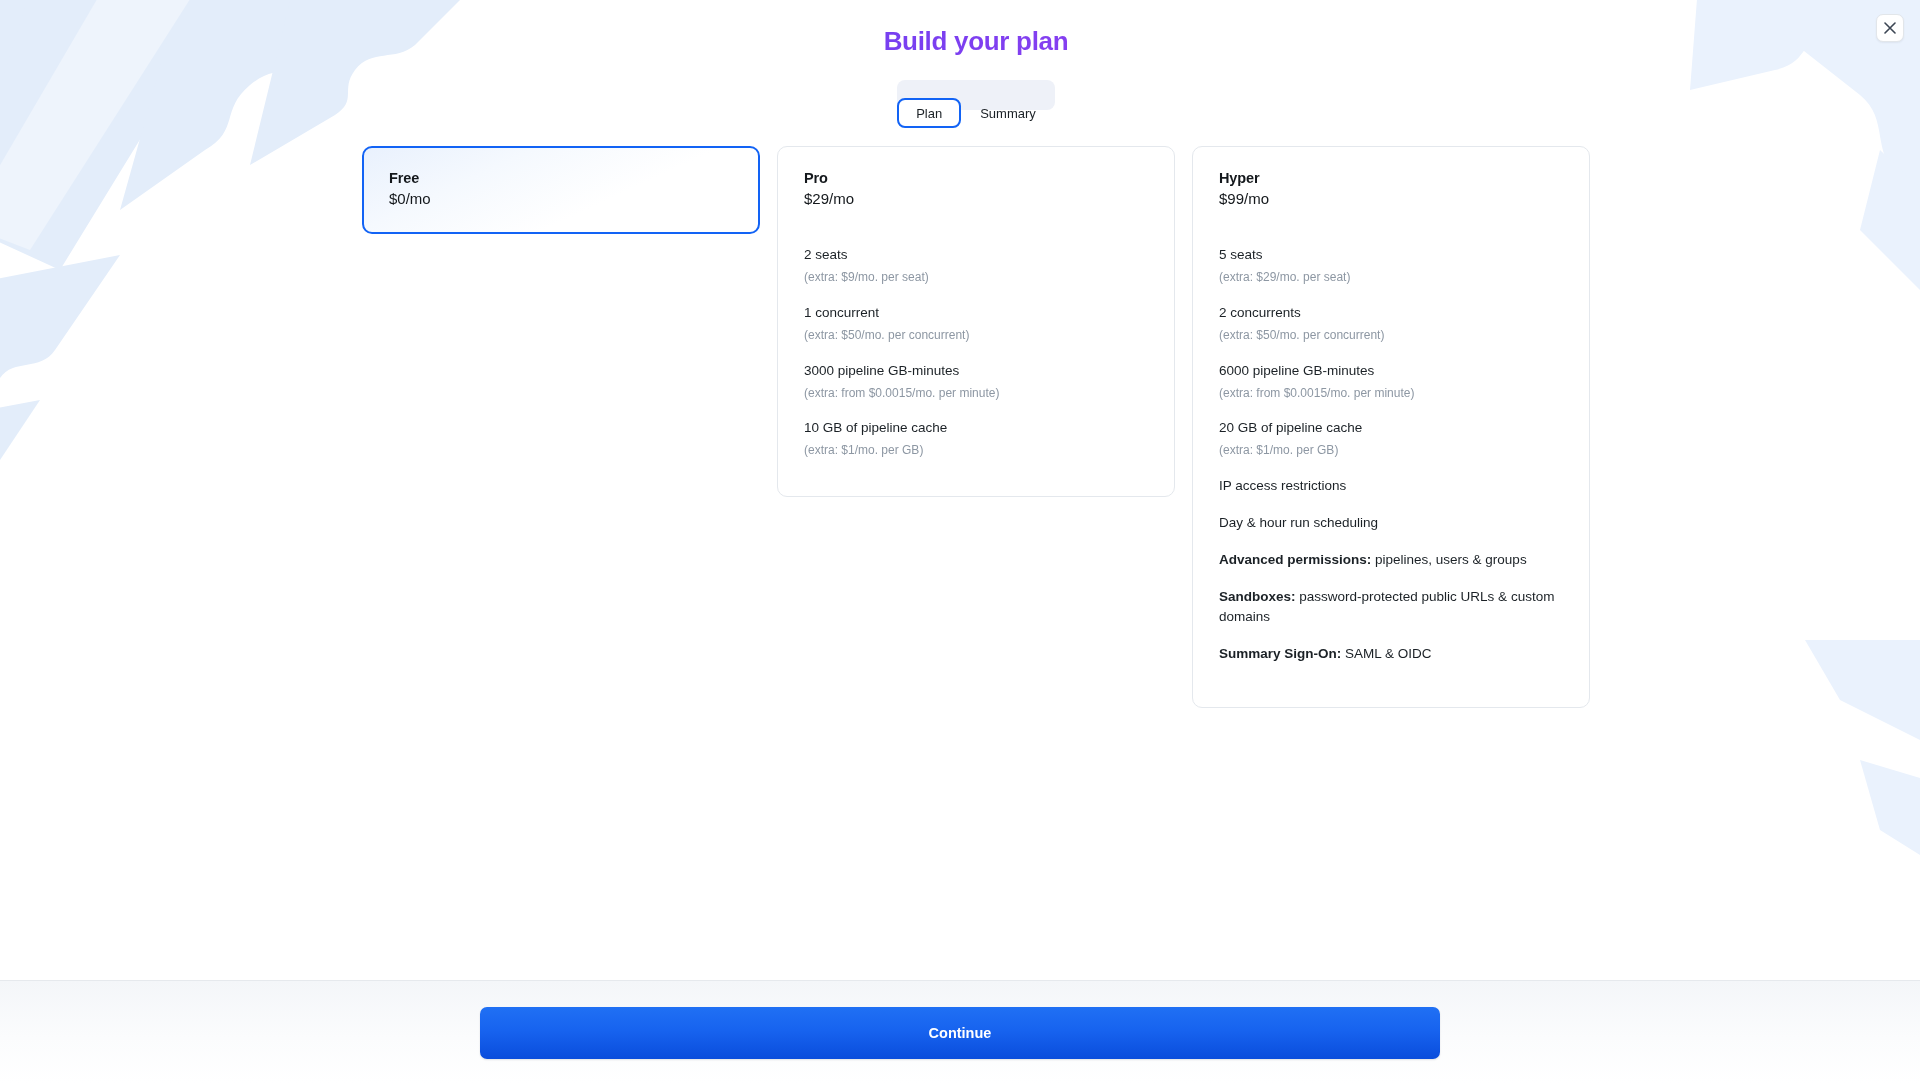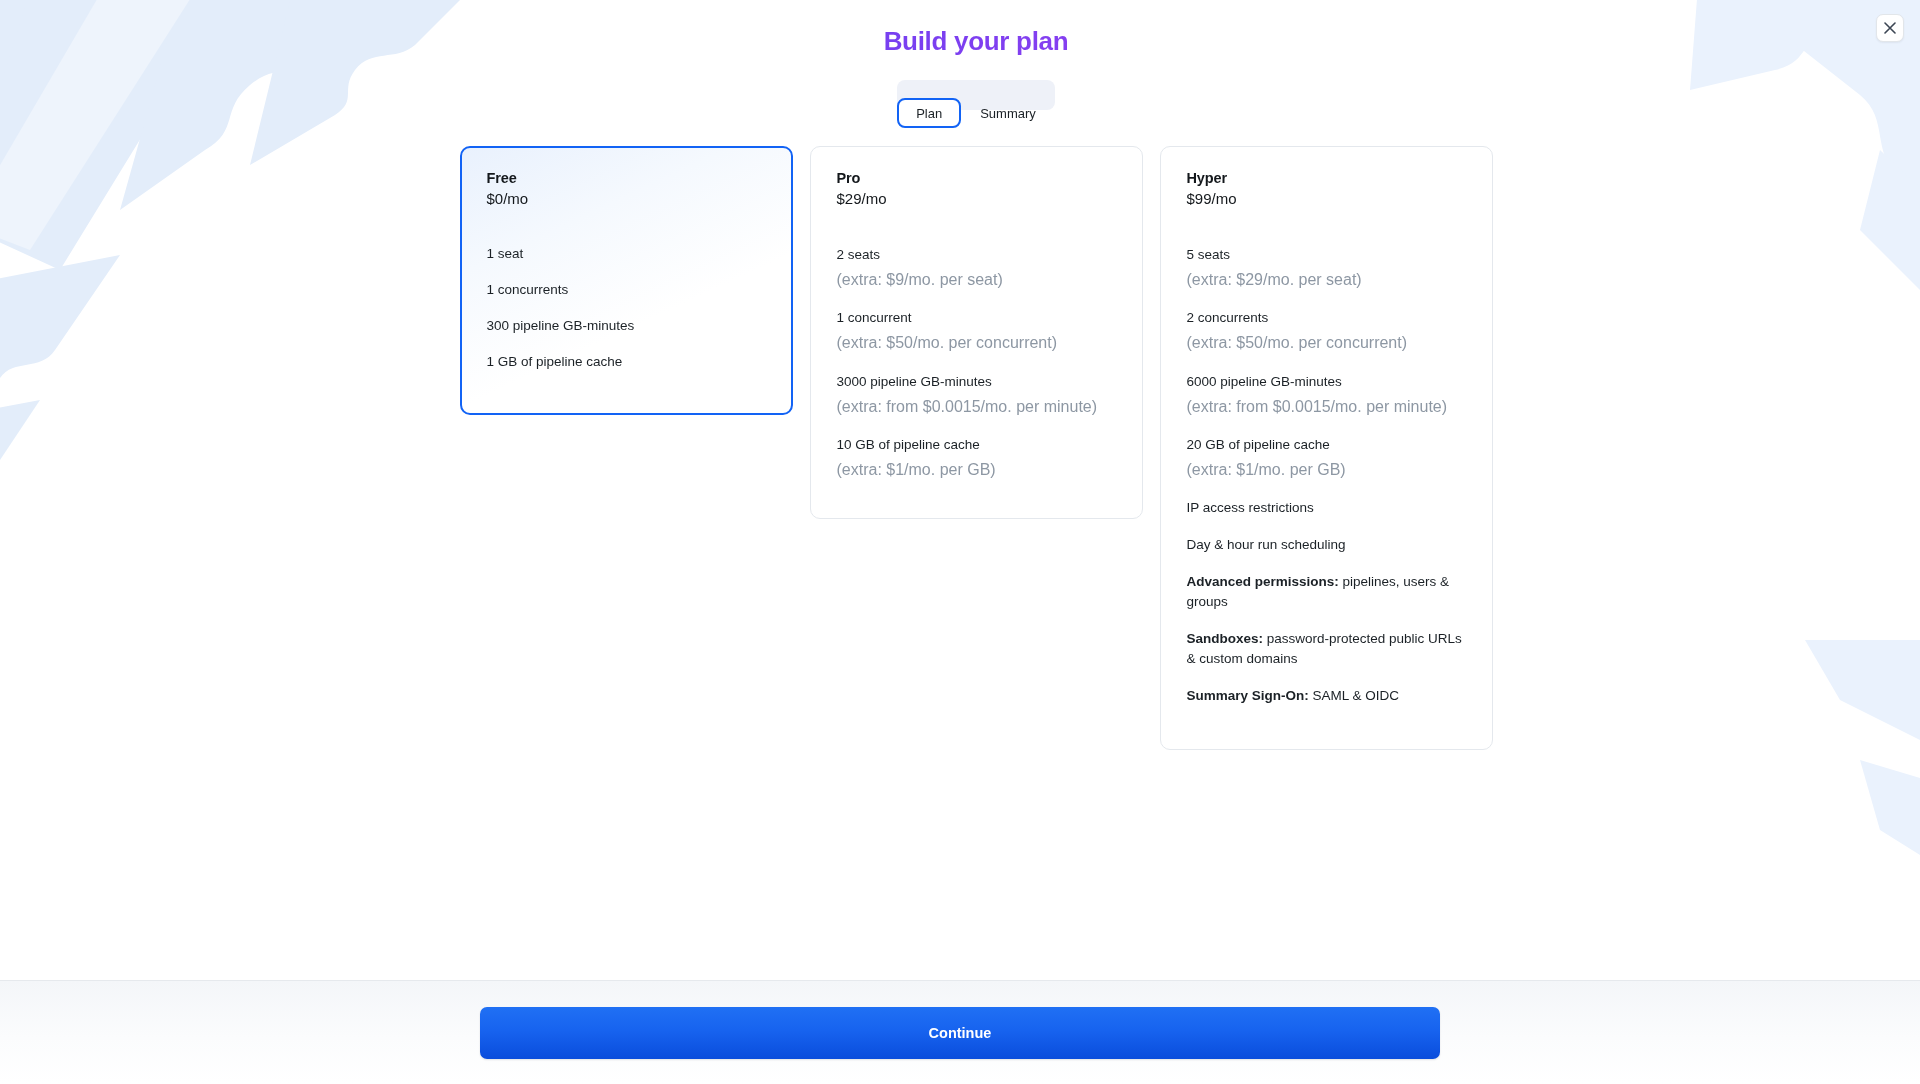--- a/index.html
+++ b/index.html
@@ -106,21 +106,21 @@
 
   
   .cards {
     display: flex;
     justify-content: center;
     align-items: flex-start;
     gap: 17px;
     margin-top: 36px;
   }
   .card {
-    width: 333px;
+    width: 398px;
     background: #ffffff;
     border: 1px solid #e4e8ed;
     border-radius: 10px;
     padding: 23px 26px 26px 26px;
   }
   .card.selected {
     border: 2px solid #1263f5;
     background: linear-gradient(155deg, #e9f1fd 0%, #f5f9fe 30%, #ffffff 62%);
     padding: 22px 25px 25px 25px;
   }
@@ -144,21 +144,21 @@
     margin-bottom: 17px;
   }
   .feature:last-child { margin-bottom: 11px; }
   .feature-main {
     font-size: 13.5px;
     line-height: 1.48;
     color: #1b2126;
   }
   .feature-main b { font-weight: 700; }
   .feature-extra {
-    font-size: 16px;
+    font-size: 12px;
     color: #8d97a3;
     margin-top: 4px;
     line-height: 1.4;
   }
   
   .card.selected .feature { margin-bottom: 16px; }
   .card.selected .feature-list { margin-top: 37px; }
 
   
   .feature.plain { margin-bottom: 17px; }
@@ -238,34 +238,20 @@
       <button class="seg active">Plan</button>
       <button class="seg">Summary</button>
     </div>
   </div>
 
   <div class="cards">
 
     <div class="card selected">
       <div class="card-name">Free</div>
       <div class="card-price">$0/mo</div>
-      <ul class="feature-list">
-        <li class="feature">
-          <div class="feature-main">1 seat</div>
-        </li>
-        <li class="feature">
-          <div class="feature-main">1 concurrents</div>
-        </li>
-        <li class="feature">
-          <div class="feature-main">300 pipeline GB-minutes</div>
-        </li>
-        <li class="feature">
-          <div class="feature-main">1 GB of pipeline cache</div>
-        </li>
-      </ul>
     </div>
 
     <div class="card">
       <div class="card-name">Pro</div>
       <div class="card-price">$29/mo</div>
       <ul class="feature-list">
         <li class="feature">
           <div class="feature-main">2 seats</div>
           <div class="feature-extra">(extra: $9/mo. per seat)</div>
         </li>

